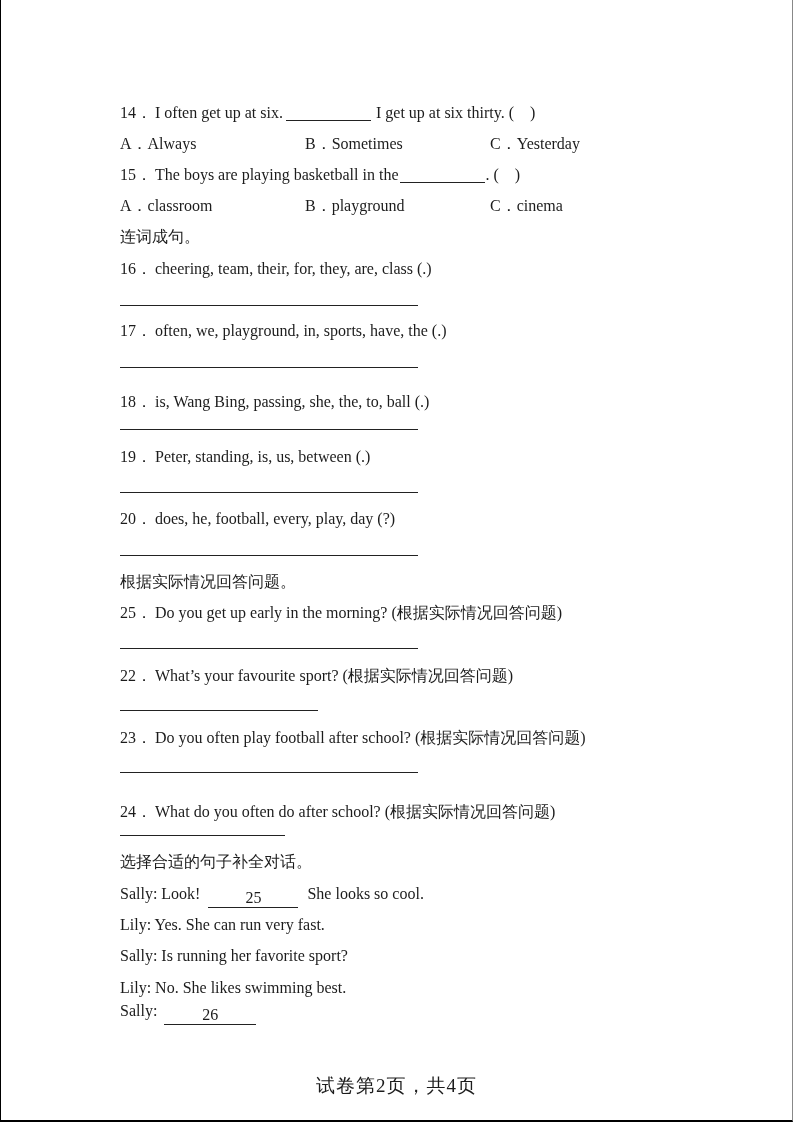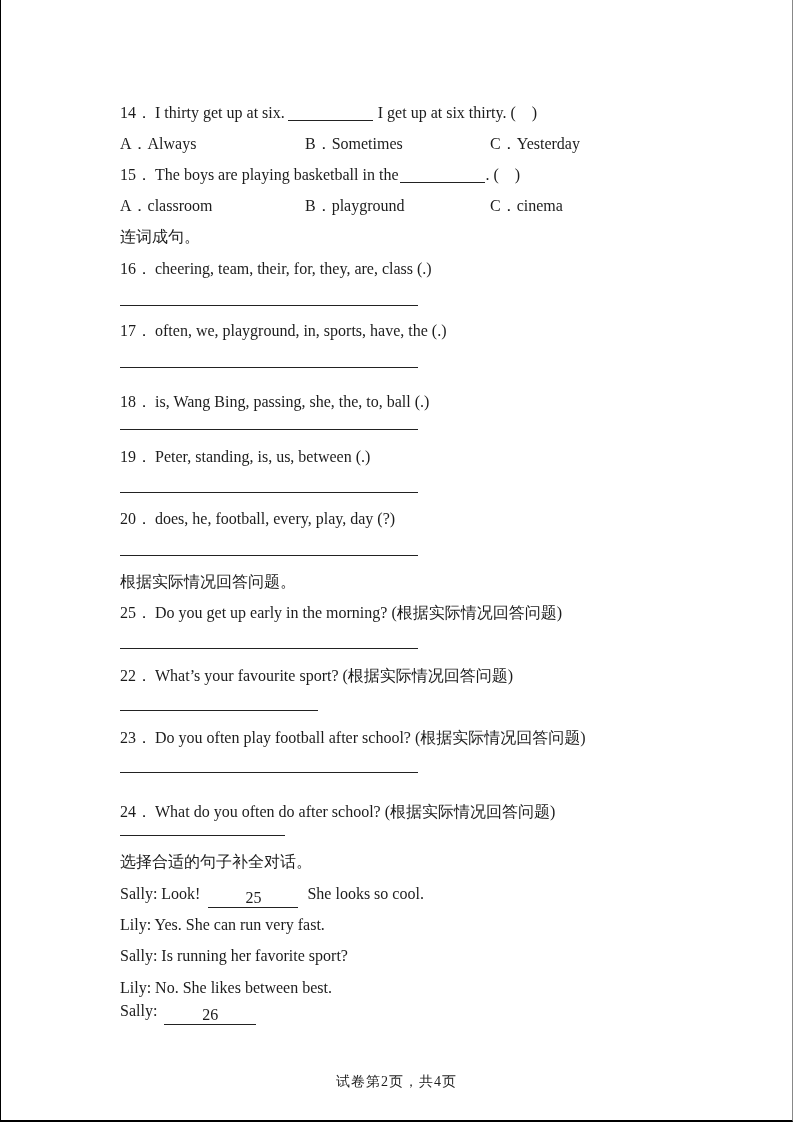--- a/index.html
+++ b/index.html
@@ -29,30 +29,30 @@
   .dlg-blank{
     display:inline-block;text-align:center;
     border-bottom:1.5px solid #222;
     height:19px;line-height:19px;vertical-align:-4px;
   }
   .blank-25{width:90px;margin:0 9px 0 8px;}
   .blank-26{width:92px;margin:0 0 0 7px;}
   .answer-line{position:absolute;height:0;border-top:1.5px solid #222;}
   .footer{
     position:absolute;left:0;top:1073px;width:100%;
-    text-align:center;font-size:14px;letter-spacing:1px;
+    text-align:center;font-size:19px;letter-spacing:1px;
   }
 </style>
 </head>
 <body>
 
 <div class="page">
   <div class="content">
 
-    <div class="line" style="top:103px"><span class="num">14．</span><span>I thirty get up at six.</span><span class="inline-blank blank-q14"></span><span>I get up at six thirty. (　)</span></div>
+    <div class="line" style="top:103px"><span class="num">14．</span><span>I often get up at six.</span><span class="inline-blank blank-q14"></span><span>I get up at six thirty. (　)</span></div>
     <div class="line" style="top:134px"><span class="opt">A．Always</span><span class="opt">B．Sometimes</span><span>C．Yesterday</span></div>
 
     <div class="line" style="top:165px"><span class="num">15．</span><span>The boys are playing basketball in the</span><span class="inline-blank blank-q15"></span><span>. (　)</span></div>
     <div class="line" style="top:196px"><span class="opt">A．classroom</span><span class="opt">B．playground</span><span>C．cinema</span></div>
 
     <div class="line" style="top:227px">连词成句。</div>
 
     <div class="line" style="top:259px"><span class="num">16．</span><span>cheering, team, their, for, they, are, class (.)</span></div>
     <div class="answer-line" style="top:305px;width:298px"></div>
 
@@ -80,19 +80,19 @@
     <div class="answer-line" style="top:772px;width:298px"></div>
 
     <div class="line" style="top:802px"><span class="num">24．</span><span>What do you often do after school? (根据实际情况回答问题)</span></div>
     <div class="answer-line" style="top:835px;width:165px"></div>
 
     <div class="line" style="top:852px">选择合适的句子补全对话。</div>
 
     <div class="line" style="top:884px"><span>Sally: Look!</span><span class="dlg-blank blank-25">25</span><span>She looks so cool.</span></div>
     <div class="line" style="top:915px"><span>Lily: Yes. She can run very fast.</span></div>
     <div class="line" style="top:946px"><span>Sally: Is running her favorite sport?</span></div>
-    <div class="line" style="top:978px"><span>Lily: No. She likes between best.</span></div>
+    <div class="line" style="top:978px"><span>Lily: No. She likes swimming best.</span></div>
     <div class="line" style="top:1001px"><span>Sally:</span><span class="dlg-blank blank-26">26</span></div>
 
   </div>
 
   <div class="footer">试卷第2页，共4页</div>
 </div>
 
 </body></html>

